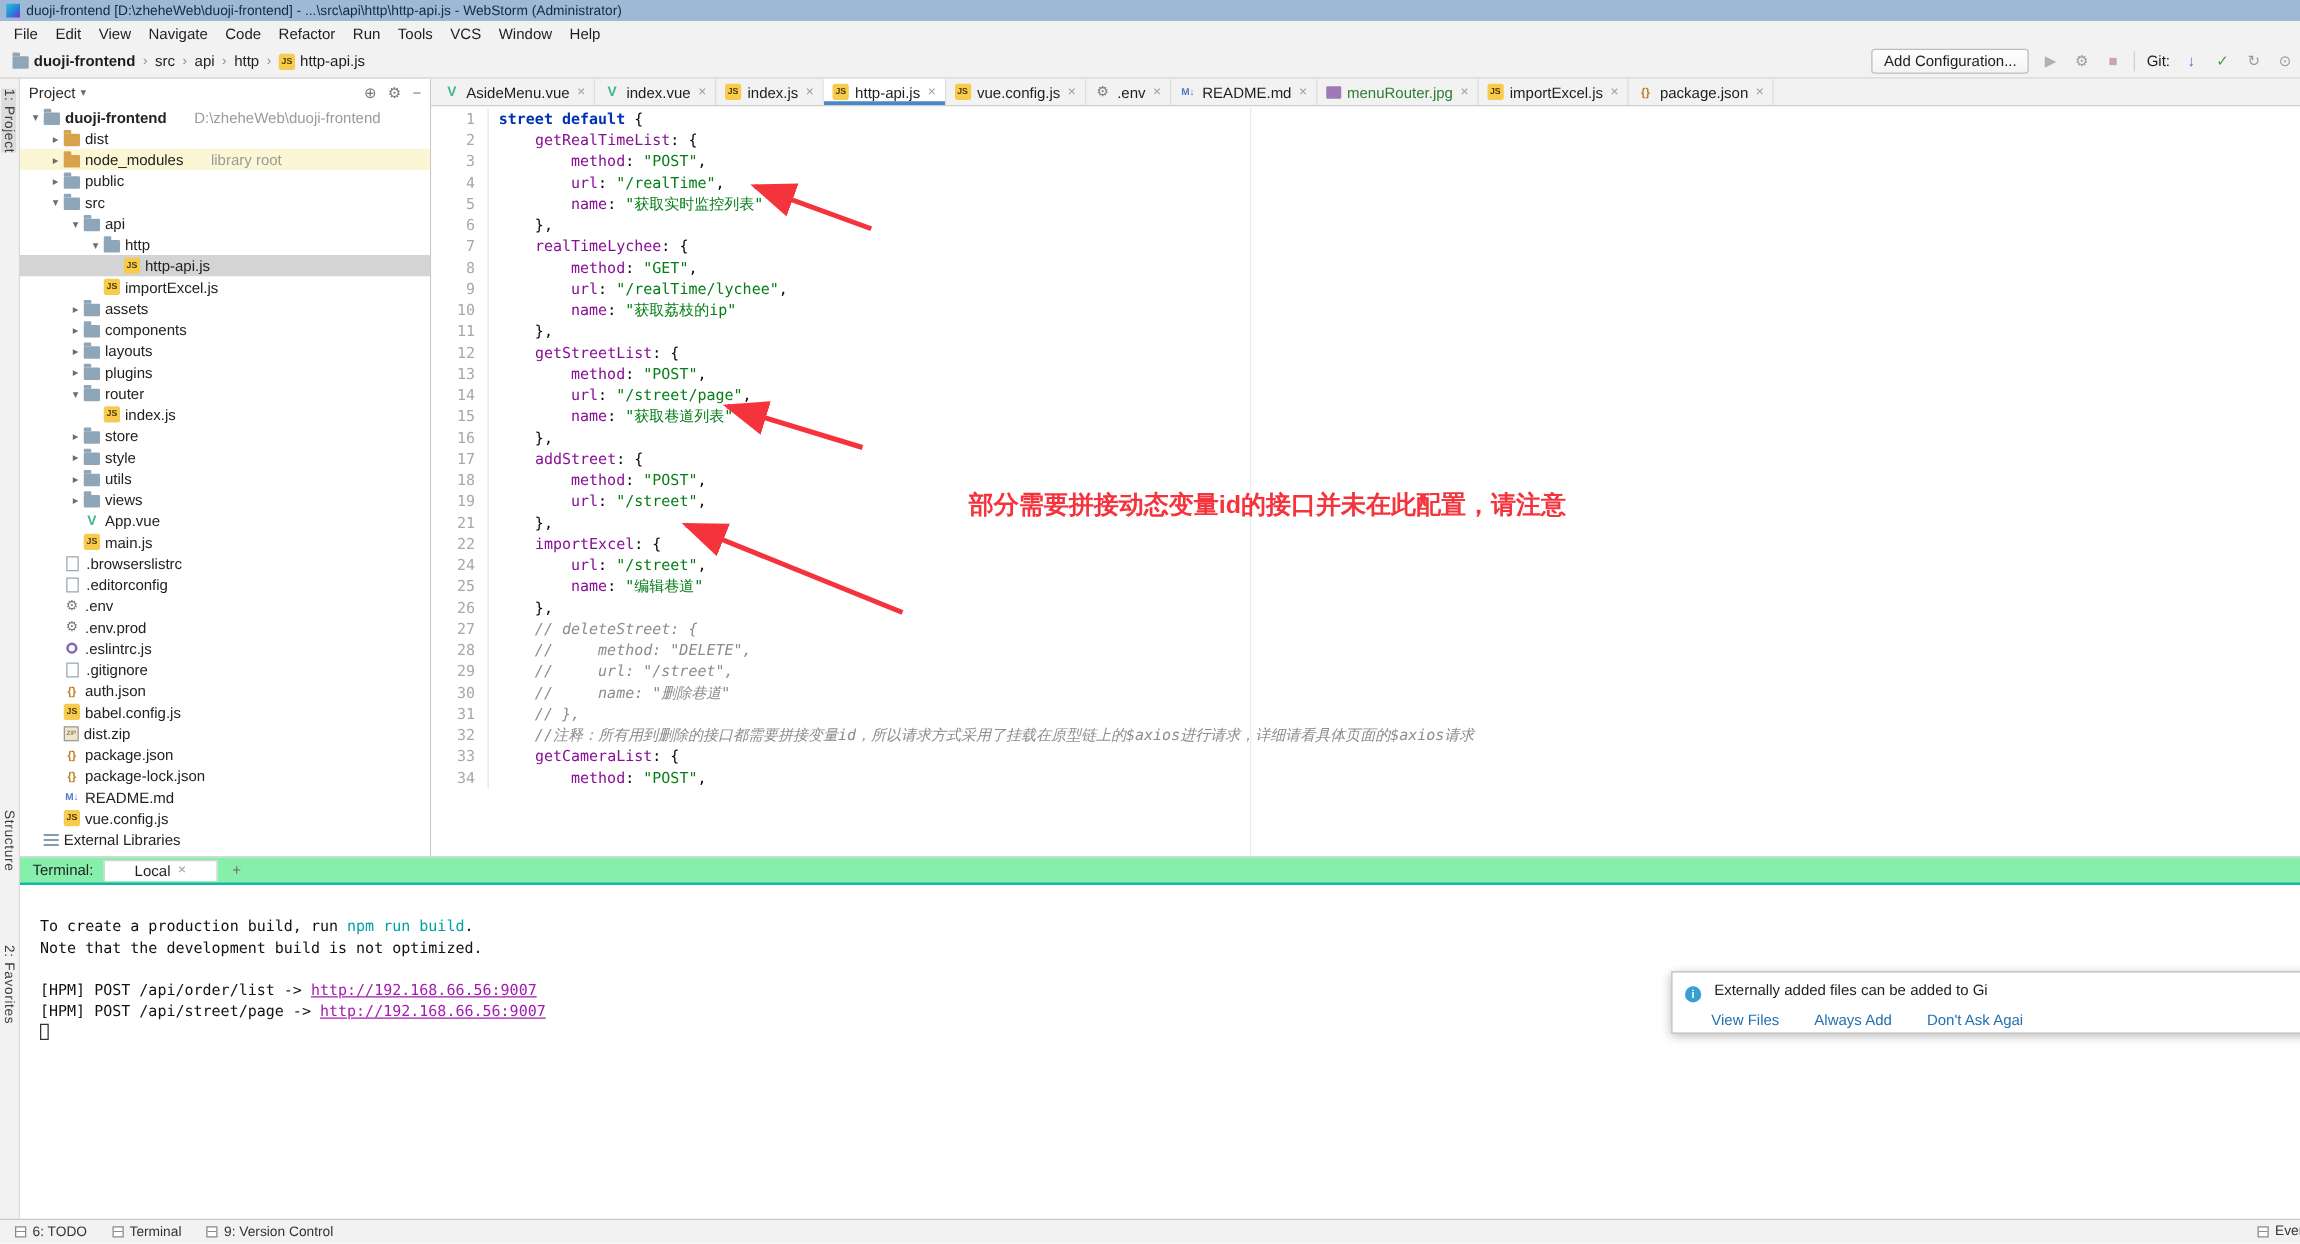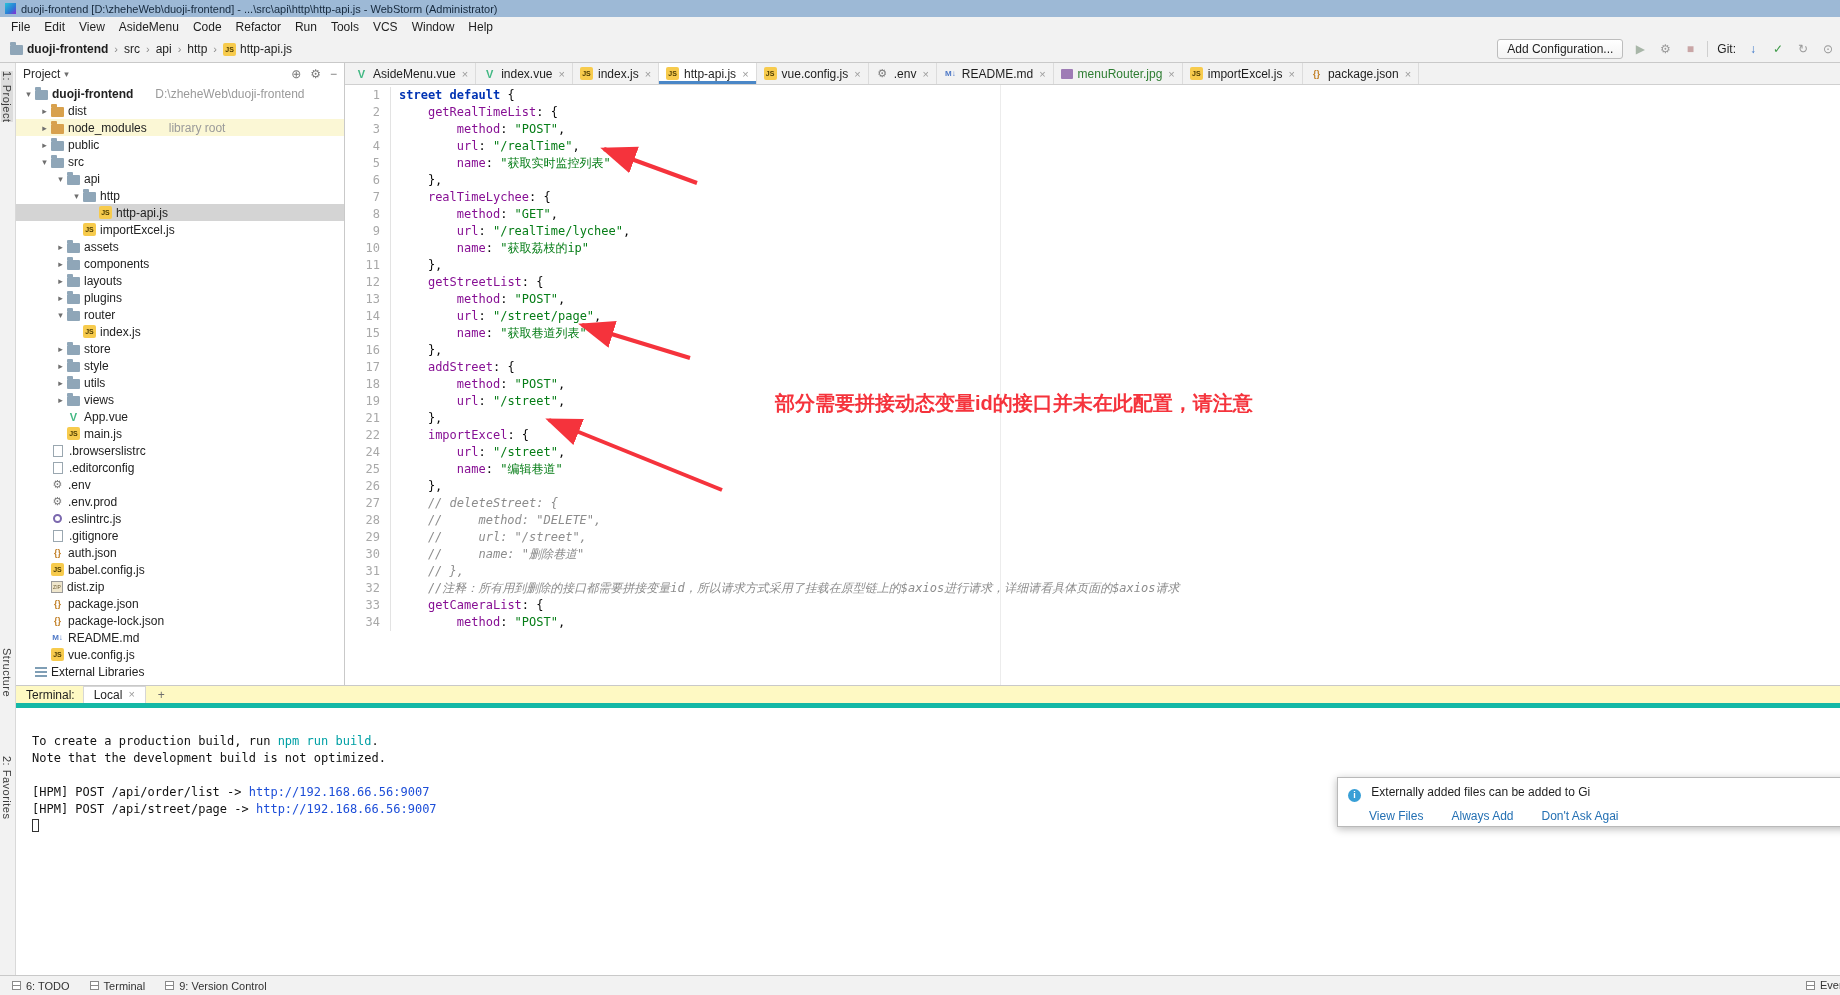--- a/index.html
+++ b/index.html
@@ -75,26 +75,26 @@
   .gutter{flex:0 0 46px;text-align:right;padding-right:10px;color:#a8a8a8;border-right:1px solid #e3e3e3}
   .ltext{padding-left:8px}
   .tok-k{color:#0033b3;font-weight:bold}
   .tok-n{color:#871094}
   .tok-s{color:#067d17}
   .tok-p{color:#080808}
   .tok-c{color:#8c8c8c;font-style:italic}
 
   
   .terminal{position:absolute;left:16px;top:685px;width:1824px;height:290px;background:#fff;border-top:1px solid #c9c9c9}
-  .term-header{height:22px;background:#fef9c3;border-bottom:5px solid #14b8a6;display:flex;align-items:center;padding-left:10px;gap:8px;font-size:12px}
-  .term-tab{display:flex;gap:5px;padding:1px 10px;background:#fff;border:1px solid #d6d6d6;border-bottom:none}
+  .term-header{height:22px;background:#86efac;border-bottom:2px solid #14b8a6;display:flex;align-items:center;padding-left:10px;gap:8px;font-size:12px}
+  .term-tab{display:flex;gap:5px;padding:1px 24px;background:#fff;border:1px solid #d6d6d6;border-bottom:none}
   .term-plus{color:#6e6e6e;padding:0 4px}
   .term-body{padding:8px 0 0 16px;font-family:"DejaVu Sans Mono",monospace;font-size:12px;line-height:17px;color:#111}
   .t-line{height:17px;white-space:pre}
-  .t-link{color:#1d4ed8;}
+  .t-link{color:#a21caf;text-decoration:underline}
   .t-cmd{color:#00a0a5}
   .t-cursor{display:inline-block;width:7px;height:13px;border:1px solid #333;vertical-align:-2px}
 
   
   .bottombar{position:absolute;left:0;top:975px;width:100%;height:20px;background:#f2f2f2;border-top:1px solid #c9c9c9;display:flex;align-items:center;gap:20px;padding-left:12px;font-size:11px;color:#333}
   .bb-item{display:flex;align-items:center;gap:5px;white-space:nowrap}
   .mini{width:9px;height:9px;border:1px solid #8a8a8a;display:inline-block;background:linear-gradient(#fff 0 3px,#8a8a8a 3px 4px,#fff 4px)}
   .bb-event{position:absolute;left:1806px;top:3px}
 
   
@@ -112,21 +112,21 @@
 
 <div class="titlebar">
   <span class="ws-logo"></span>
   <span>duoji-frontend [D:\zheheWeb\duoji-frontend] - ...\src\api\http\http-api.js - WebStorm (Administrator)</span>
 </div>
 
 <div class="menubar">
     <span class="menu-item">File</span>
     <span class="menu-item">Edit</span>
     <span class="menu-item">View</span>
-    <span class="menu-item">AsideMenu</span>
+    <span class="menu-item">Navigate</span>
     <span class="menu-item">Code</span>
     <span class="menu-item">Refactor</span>
     <span class="menu-item">Run</span>
     <span class="menu-item">Tools</span>
     <span class="menu-item">VCS</span>
     <span class="menu-item">Window</span>
     <span class="menu-item">Help</span>
   </div>
 
 <div class="toolbar">

